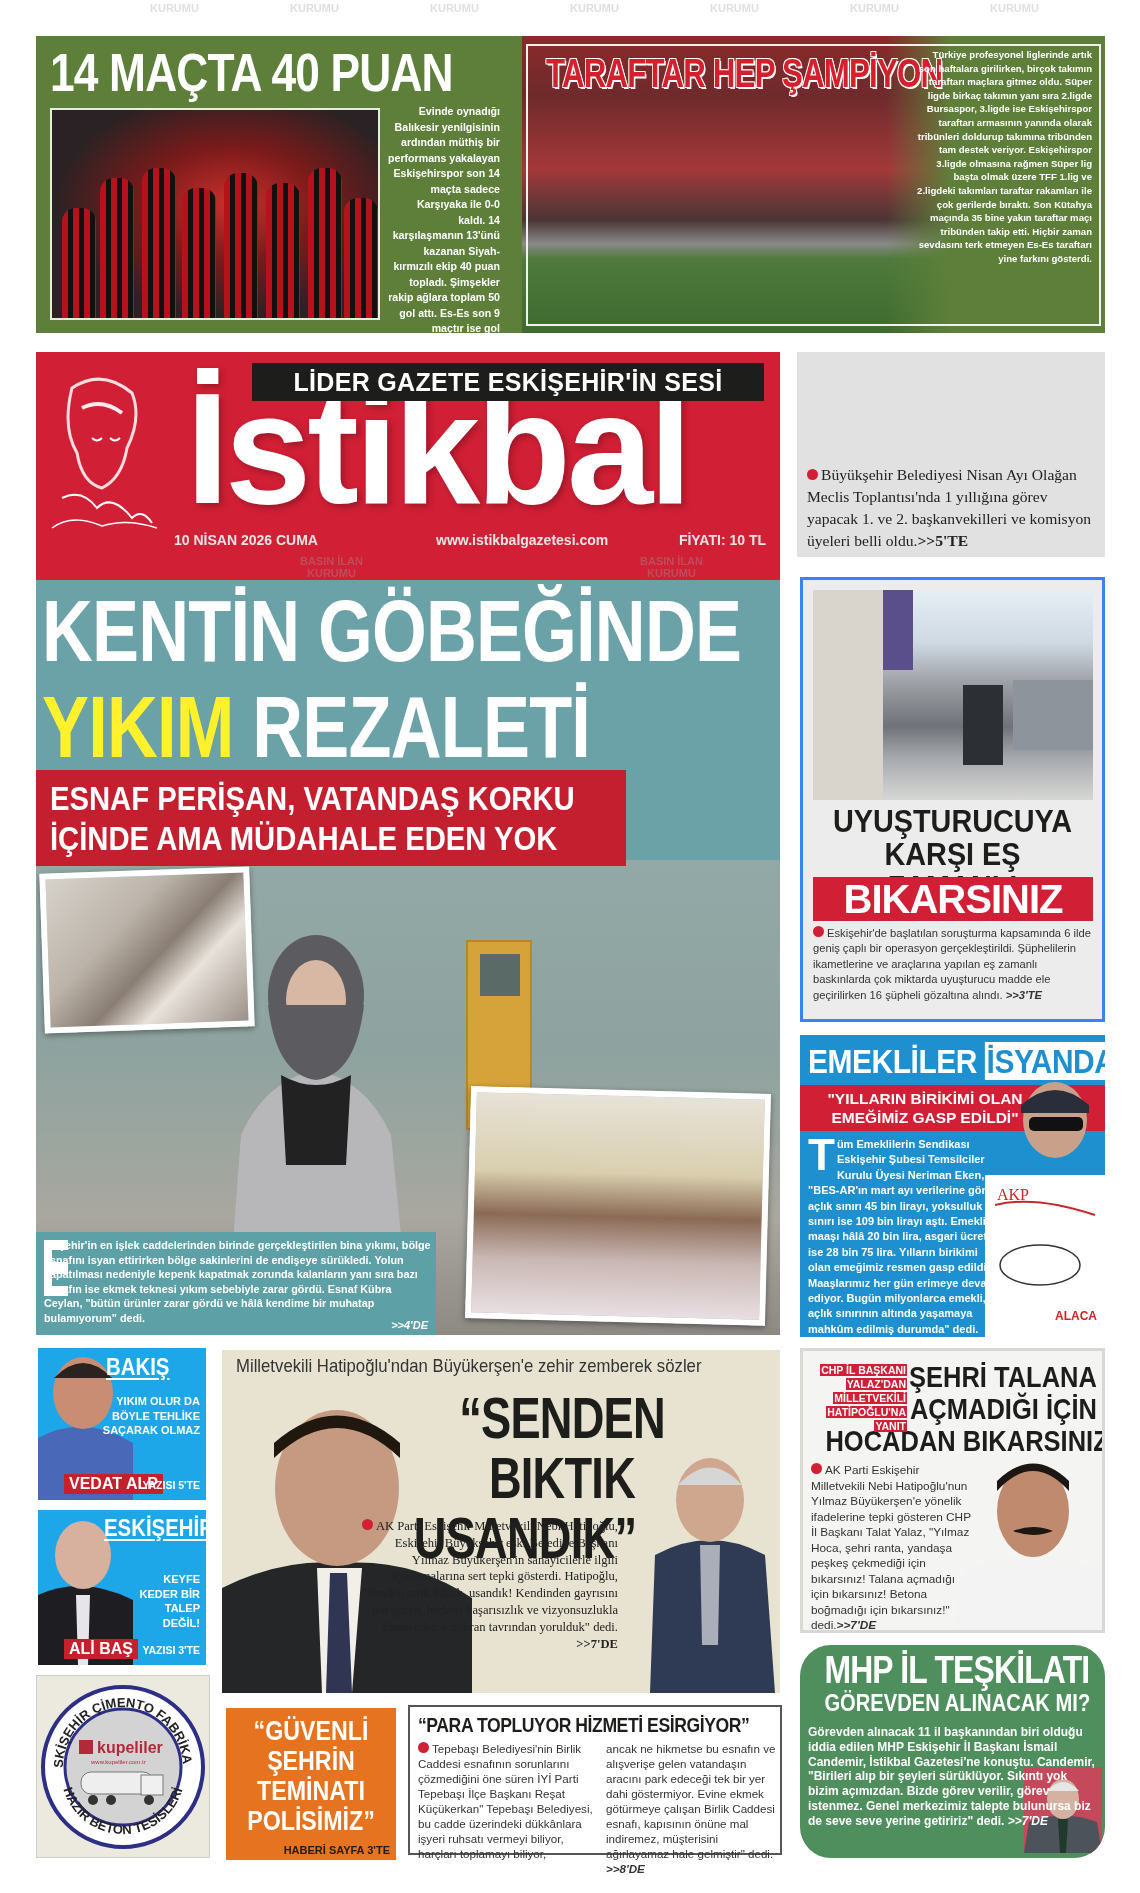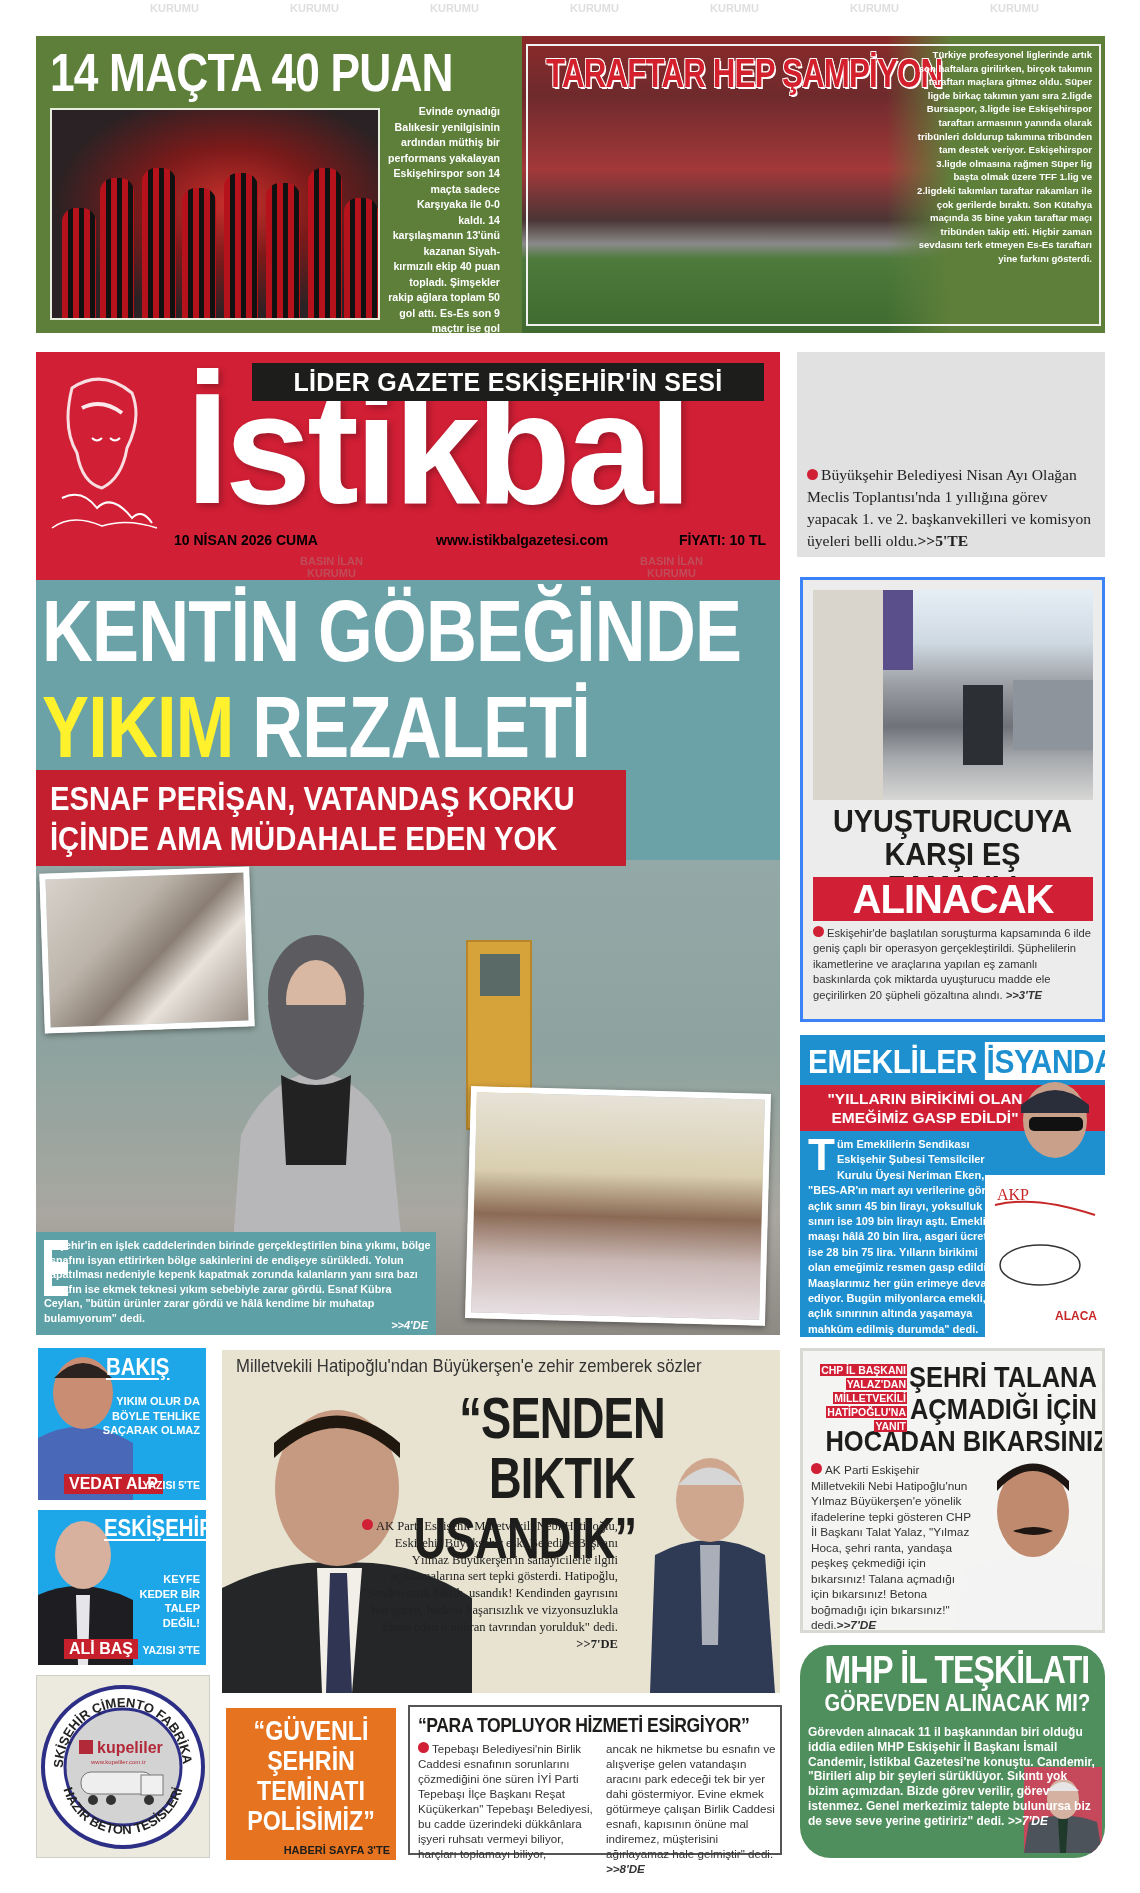--- a/index.html
+++ b/index.html
@@ -26,21 +26,21 @@
   #top-right-frame { left: 490px; top: 8px; width: 575px; height: 282px; border: 2px solid #f1f1f1; }
   #top-right-title { left: 510px; top: 14px; font-size: 40px; line-height: 46px; color: #d41f2c; font-weight: 900; white-space: nowrap; transform: scaleX(0.78); transform-origin: left; text-shadow: 2px 2px 0 #fff, -1px -1px 0 #fff, 1px -1px 0 #fff, -1px 1px 0 #fff; letter-spacing: -1px; }
   #top-right-textbg { left: 850px; top: 0; width: 219px; height: 297px; background: linear-gradient(90deg, rgba(94,127,58,0) 0%, #5e7f3a 30%); }
   #top-right-text { left: 880px; top: 12px; width: 176px; font-size: 9.6px; line-height: 13.6px; color: #fff; font-weight: bold; text-align: right; }
 
   
   #masthead { left: 36px; top: 352px; width: 744px; height: 255px; background: #d11f35; }
   #ataturk { left: 6px; top: 16px; width: 120px; height: 168px; }
   #slogan { left: 216px; top: 11px; width: 512px; height: 38px; background: #1d1d1b; color: #fff; font-size: 25px; font-weight: 900; line-height: 38px; text-align: center; white-space: nowrap; letter-spacing: 0.3px; }
   #logo { left: 150px; top: 16px; font-size: 158px; line-height: 160px; color: #fff; font-weight: 900; letter-spacing: -4px; transform: scaleX(0.98); transform-origin: left; text-shadow: 3px 3px 6px rgba(0,0,0,0.25); }
-  #mast-date, #mast-url, #mast-price { top: 180px; font-size: 14px; font-weight: bold; color: #000000; white-space: nowrap; }
+  #mast-date, #mast-url, #mast-price { top: 180px; font-size: 14px; font-weight: bold; color: #e5e5e5; white-space: nowrap; }
   #mast-date { left: 138px; } #mast-url { left: 400px; } #mast-price { right: 14px; }
 
   
   #grey-box { left: 797px; top: 352px; width: 308px; height: 205px; background: #e1e1e1; }
   #grey-title { left: 0; top: 10px; width: 308px; text-align: center; font-size: 30px; line-height: 32px; font-weight: 900; color: #222; letter-spacing: -0.5px; }
   #grey-text { left: 10px; top: 112px; width: 294px; font-size: 15.6px; line-height: 22px; color: #222; }
   .red-dot { display: inline-block; width: 11px; height: 11px; border-radius: 50%; background: #d11f35; margin-right: 3px; vertical-align: 0px; }
 
   
   #main-story { left: 36px; top: 580px; width: 744px; height: 755px; background: #6aa2a8; overflow: hidden; }
@@ -208,23 +208,23 @@
   <div id="op-photo" class="abs photo">
     <div class="abs" style="left:0;top:0;width:70px;height:210px;background:#d9d4cc;"></div>
     <div class="abs" style="left:70px;top:0;width:30px;height:80px;background:#5a4f8a;"></div>
     <div class="abs" style="left:150px;top:95px;width:40px;height:80px;background:#2c2f33;"></div>
     <div class="abs" style="left:200px;top:90px;width:80px;height:70px;background:#8e949b;"></div>
   </div>
   <div id="op-title" class="abs">
     <div>UYUŞTURUCUYA</div>
     <div>KARŞI EŞ ZAMANLI</div>
   </div>
-  <div id="op-banner" class="abs">ALINACAK</div>
+  <div id="op-banner" class="abs">BIKARSINIZ</div>
   <div id="op-text" class="abs">
-    <span class="red-dot"></span><span>Eskişehir'de başlatılan soruşturma kapsamında 6 ilde geniş çaplı bir operasyon gerçekleştirildi. Şüphelilerin ikametlerine ve araçlarına yapılan eş zamanlı baskınlarda çok miktarda uyuşturucu madde ele geçirilirken 20 şüpheli gözaltına alındı.</span> <b style="font-style:italic">&gt;&gt;3'TE</b>
+    <span class="red-dot"></span><span>Eskişehir'de başlatılan soruşturma kapsamında 6 ilde geniş çaplı bir operasyon gerçekleştirildi. Şüphelilerin ikametlerine ve araçlarına yapılan eş zamanlı baskınlarda çok miktarda uyuşturucu madde ele geçirilirken 16 şüpheli gözaltına alındı.</span> <b style="font-style:italic">&gt;&gt;3'TE</b>
   </div>
 </article>
 
 <article id="em-box" class="abs">
   <div id="em-title" class="abs">
     <span>EMEKLİLER</span>
     <span class="hl">İSYANDA</span>
   </div>
   <div id="em-redbar" class="abs"></div>
   <svg id="em-man" class="abs" viewBox="0 0 120 262">

